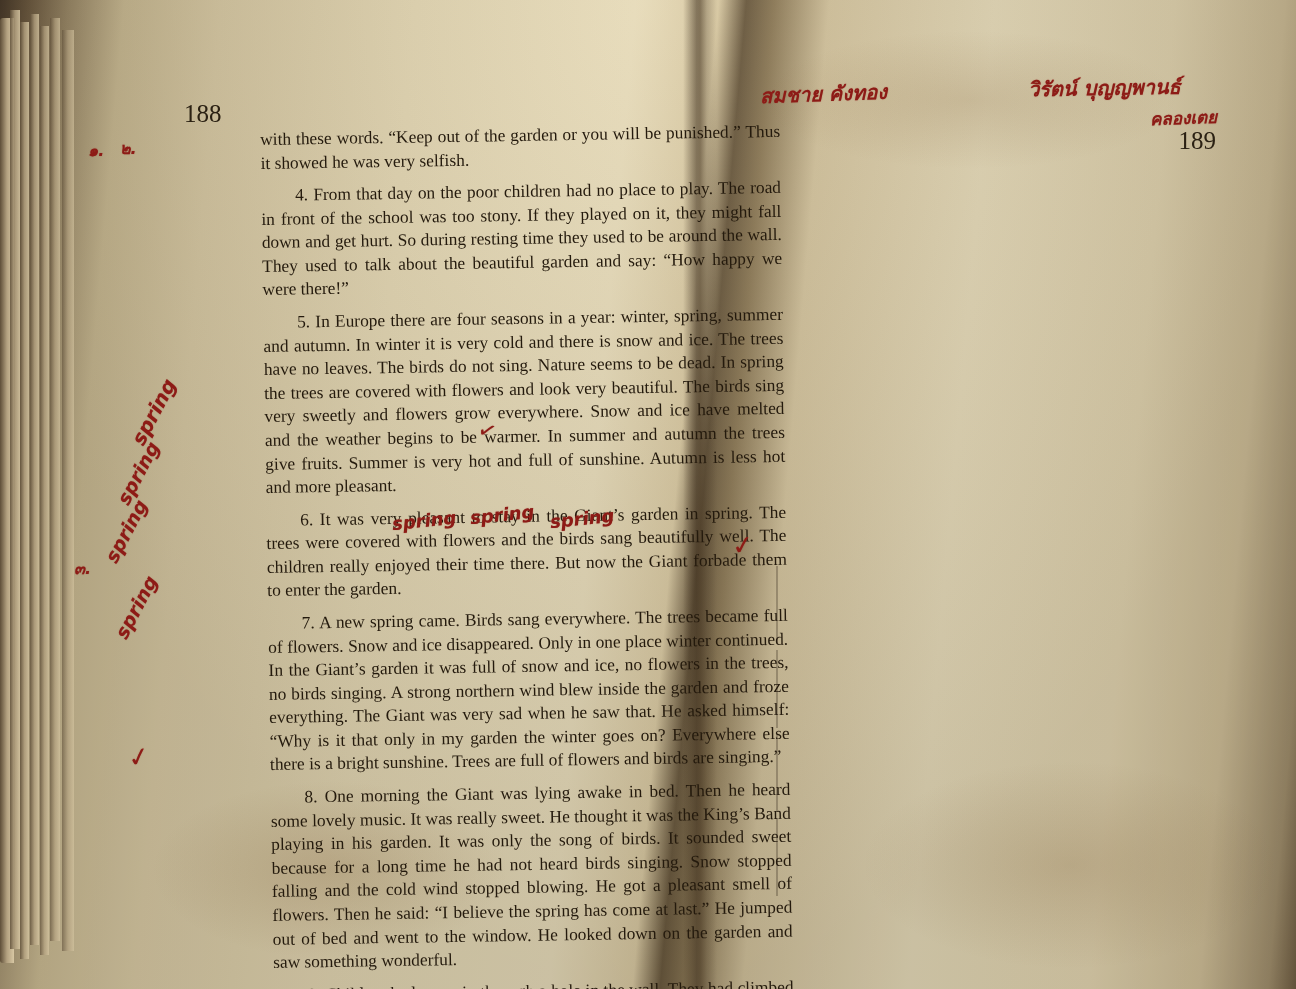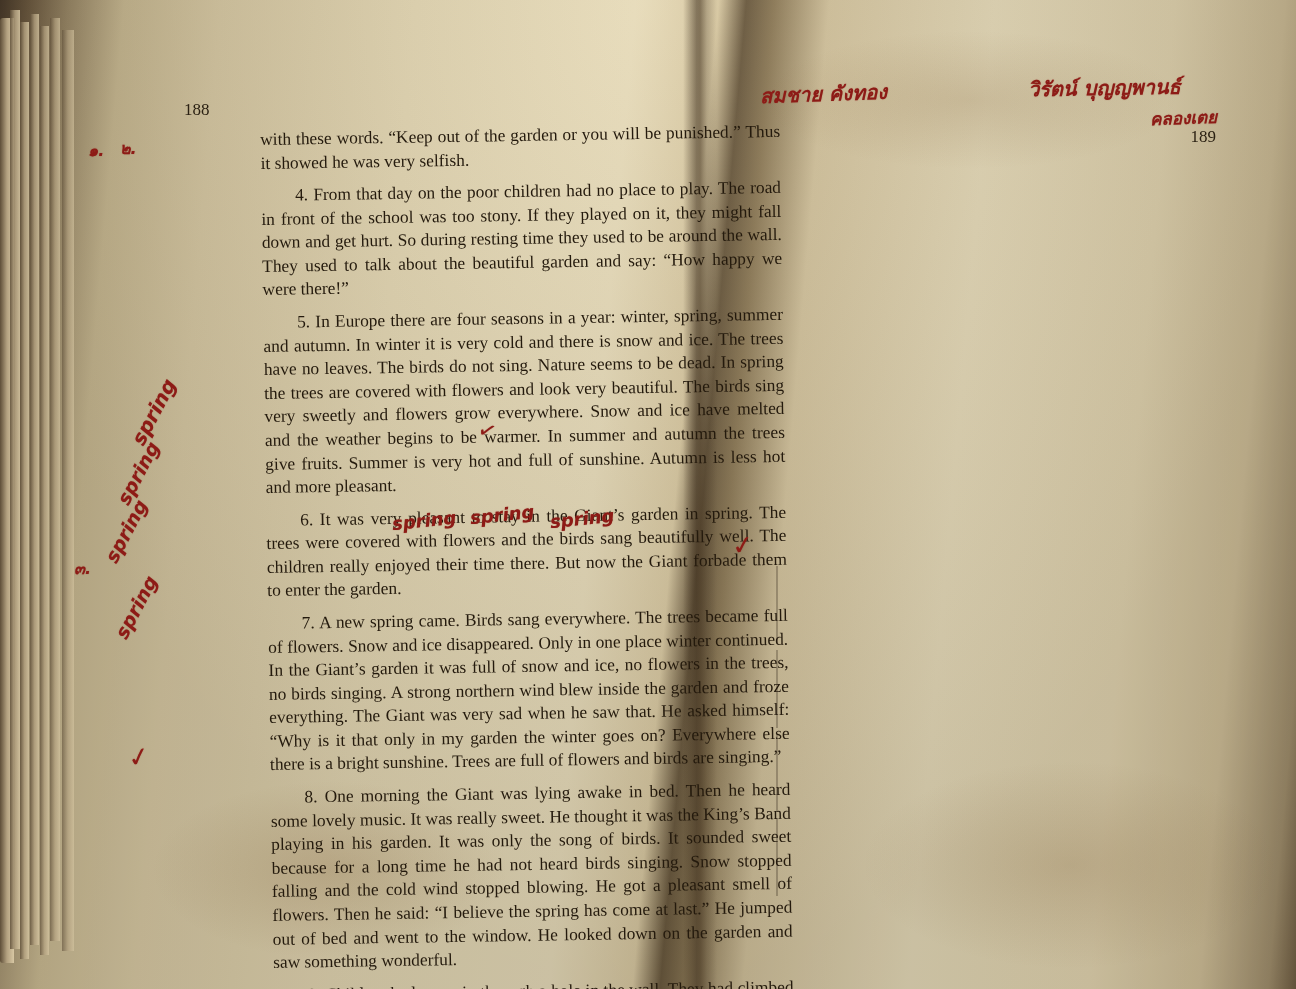--- a/index.html
+++ b/index.html
@@ -29,21 +29,21 @@
     background:linear-gradient(90deg,rgba(60,45,28,0.0),rgba(60,45,28,0.55) 40%,rgba(70,54,34,0.6) 50%,rgba(60,45,28,0.25) 70%,rgba(60,45,28,0));
     pointer-events:none;
   }
   .stain{position:absolute;border-radius:50%;pointer-events:none;}
 
   .page{position:absolute;top:0;height:989px;}
   .page-left{left:86px;width:600px;}
   .page-right{left:706px;width:580px;text-align:right;}
 
   .folio{
-    font-size:17px;color:#2b2113;font-family:"Liberation Serif",serif;
+    font-size:25px;color:#2b2113;font-family:"Liberation Serif",serif;
     position:absolute;
   }
   .folio-left{left:98px;top:100px;}
   .folio-right{right:70px;top:127px;}
 
   .col{
     position:absolute;top:0;
     font-size:17.4px;line-height:1.355;
     color:#241a0d;text-align:justify;
   }

